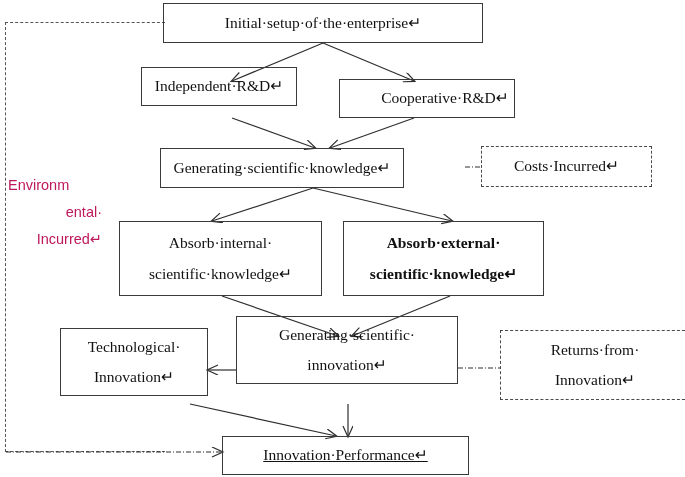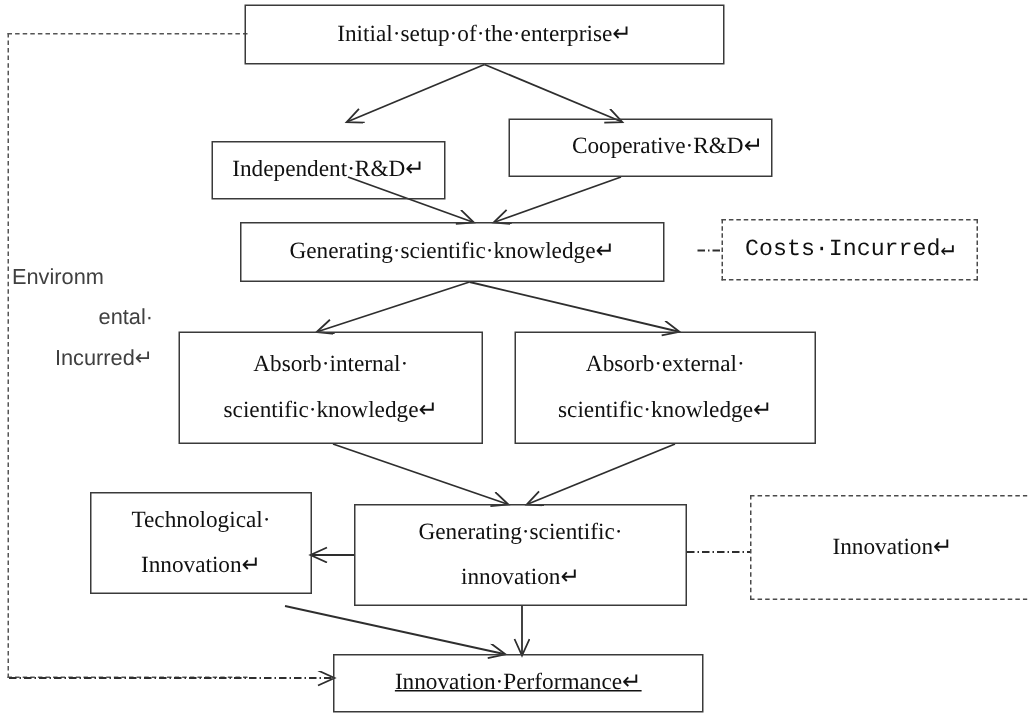--- a/index.html
+++ b/index.html
@@ -32,21 +32,21 @@
   .dashdot{
     border:1.4px dashed #4a4a4a;
   }
   .node .ln{display:block;white-space:nowrap;}
 
   .env-label{
     position:absolute;
     font-family:"Liberation Sans",sans-serif;
     font-size:14.5px;
     line-height:1.85;
-    color:#404040;
+    color:#be185d;
     text-align:center;
     width:96px;
   }
   .env-label .ln{display:block;}
   .env-label .l1{text-align:left;padding-left:2px;}
   .env-label .l2,.env-label .l3{text-align:right;}
 
   .outer-env{
     position:absolute;
     left:5px;top:22px;
@@ -102,57 +102,58 @@
   <div class="env-label" style="left:6px;top:172px;">
     <span class="ln l1">Environm</span>
     <span class="ln l2">ental·</span>
     <span class="ln l3">Incurred↵</span>
   </div>
 
   <div class="node solid" style="left:163px;top:3px;width:320px;height:40px;">
     <span class="ln">Initial·setup·of·the·enterprise↵</span>
   </div>
 
-  <div class="node solid" style="left:141px;top:94px;width:156px;height:39px;">
+  <div class="node solid" style="left:141px;top:67px;width:156px;height:39px;">
     <span class="ln">Independent·R&amp;D↵</span>
   </div>
 
   <div class="node solid" style="left:339px;top:79px;width:176px;height:39px;padding-left:36px;">
     <span class="ln">Cooperative·R&amp;D↵</span>
   </div>
 
-  <div class="node solid" style="left:160px;top:148px;width:283px;height:40px;">
+  <div class="node solid" style="left:160px;top:148px;width:244px;height:40px;">
     <span class="ln">Generating·scientific·knowledge↵</span>
   </div>
 
-  <div class="node dashdot" style="left:481px;top:146px;width:171px;height:41px;font-family:Liberation Mono, monospace;">
+  <div class="node dashdot" style="left:481px;top:146px;width:171px;height:41px;">
     <span class="ln">Costs·Incurred↵</span>
   </div>
 
   <div class="node solid" style="left:119px;top:221px;width:203px;height:75px;">
     <span class="ln">Absorb·internal·</span>
     <span class="ln">scientific·knowledge↵</span>
   </div>
 
-  <div class="node solid" style="left:343px;top:221px;width:201px;height:75px;">
+  <div class="node solid" style="left:343px;top:221px;width:201px;height:75px;font-weight:bold;">
     <span class="ln">Absorb·external·</span>
     <span class="ln">scientific·knowledge↵</span>
   </div>
 
   <div class="node solid" style="left:60px;top:328px;width:148px;height:68px;">
     <span class="ln">Technological·</span>
     <span class="ln">Innovation↵</span>
   </div>
 
-  <div class="node solid" style="left:236px;top:336px;width:222px;height:68px;">
+  <div class="node solid" style="left:236px;top:316px;width:222px;height:68px;">
     <span class="ln">Generating·scientific·</span>
     <span class="ln">innovation↵</span>
   </div>
 
   <div class="node dashdot" style="left:500px;top:330px;width:190px;height:70px;">
+    <span class="ln">Returns·from·</span>
     <span class="ln">Innovation↵</span>
   </div>
 
   <div class="node solid" style="left:222px;top:436px;width:247px;height:39px;text-decoration:underline;">
     <span class="ln">Innovation·Performance↵</span>
   </div>
 
 </div>
 
 </body></html>

